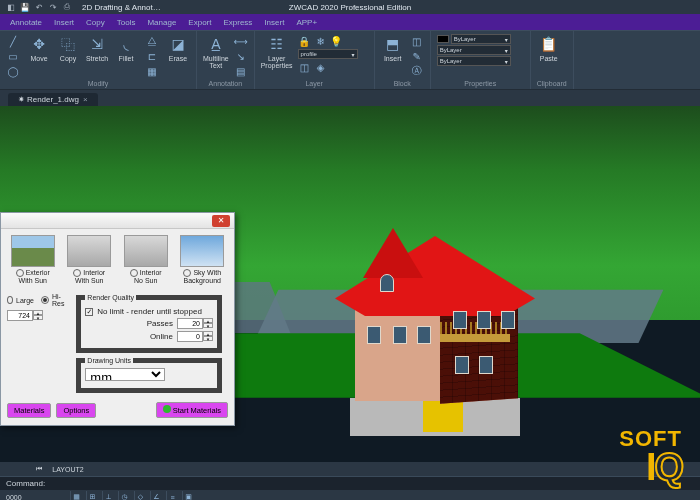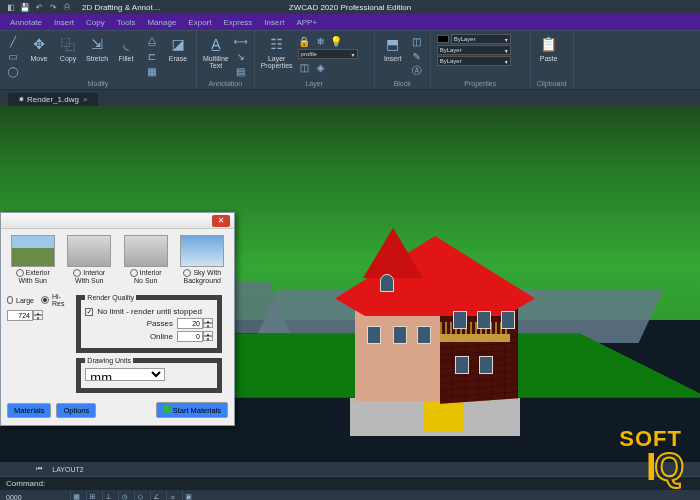--- a/index.html
+++ b/index.html
@@ -71,21 +71,21 @@
 .dialog .row { display: flex; align-items: center; gap: 4px; margin: 2px 0; }
 .dialog .radio-sm { width: 8px; height: 8px; border: 1px solid #666; border-radius: 50%; display: inline-block; }
 .dialog .radio-sm.on::after { content: ""; display: block; width: 4px; height: 4px; background: #333; border-radius: 50%; margin: 1px; }
 .dialog .chk { width: 8px; height: 8px; border: 1px solid #666; display: inline-flex; align-items: center; justify-content: center; font-size: 7px; }
 .dialog .numspin { display: flex; align-items: flex-start; }
 .dialog .numspin input { width: 26px; height: 11px; font-size: 7px; border: 1px solid #999; text-align: right; padding-right: 2px; }
 .dialog .numspin .spins { display: flex; flex-direction: column; }
 .dialog .numspin .spins span { width: 10px; height: 5px; border: 1px solid #999; font-size: 5px; line-height: 4px; text-align: center; background: #f4f4f4; }
 .dialog select { width: 80px; height: 13px; font-size: 13px; border: 1px solid #999; background: #fff; }
 .dialog .dlg-buttons { display: flex; gap: 5px; padding: 5px 6px 7px 6px; align-items: center; }
-.dialog .dlg-buttons button { font-size: 7.5px; padding: 2px 6px; background: #3b82f6; border: 1px solid #9a9a9a; border-radius: 2px; }
+.dialog .dlg-buttons button { font-size: 7.5px; padding: 2px 6px; background: #d946ef; border: 1px solid #9a9a9a; border-radius: 2px; }
 .dialog .green-dot { width: 8px; height: 8px; background: #2fb82f; border-radius: 50%; display: inline-block; margin-right: 2px; }
 .left-col { position: absolute; left: 4px; top: 98px; font-size: 7px; color: #222; }
 .left-col .row { display: flex; align-items: center; gap: 3px; margin: 3px 0; }
 
 
 .layoutbar { height: 14px; background: #2b3744; display: flex; align-items: center; padding: 0 36px; font-size: 7px; color: #cfd6dd; gap: 10px; }
 .cmdline { height: 14px; background: #1b232d; color: #cfd6dd; font-size: 8px; display: flex; align-items: center; padding: 0 6px; border-top: 1px solid #3a4a5a; }
 .statusbar { height: 14px; background: #2b3744; display: flex; align-items: center; font-size: 7px; color: #cfd6dd; padding: 0 6px; gap: 4px; }
 .statusbar .coords { min-width: 60px; }
 .statusbar .sb-ic { width: 12px; height: 12px; display: inline-flex; align-items: center; justify-content: center; color: #8db3d6; border-left: 1px solid #3d4d5e; }

